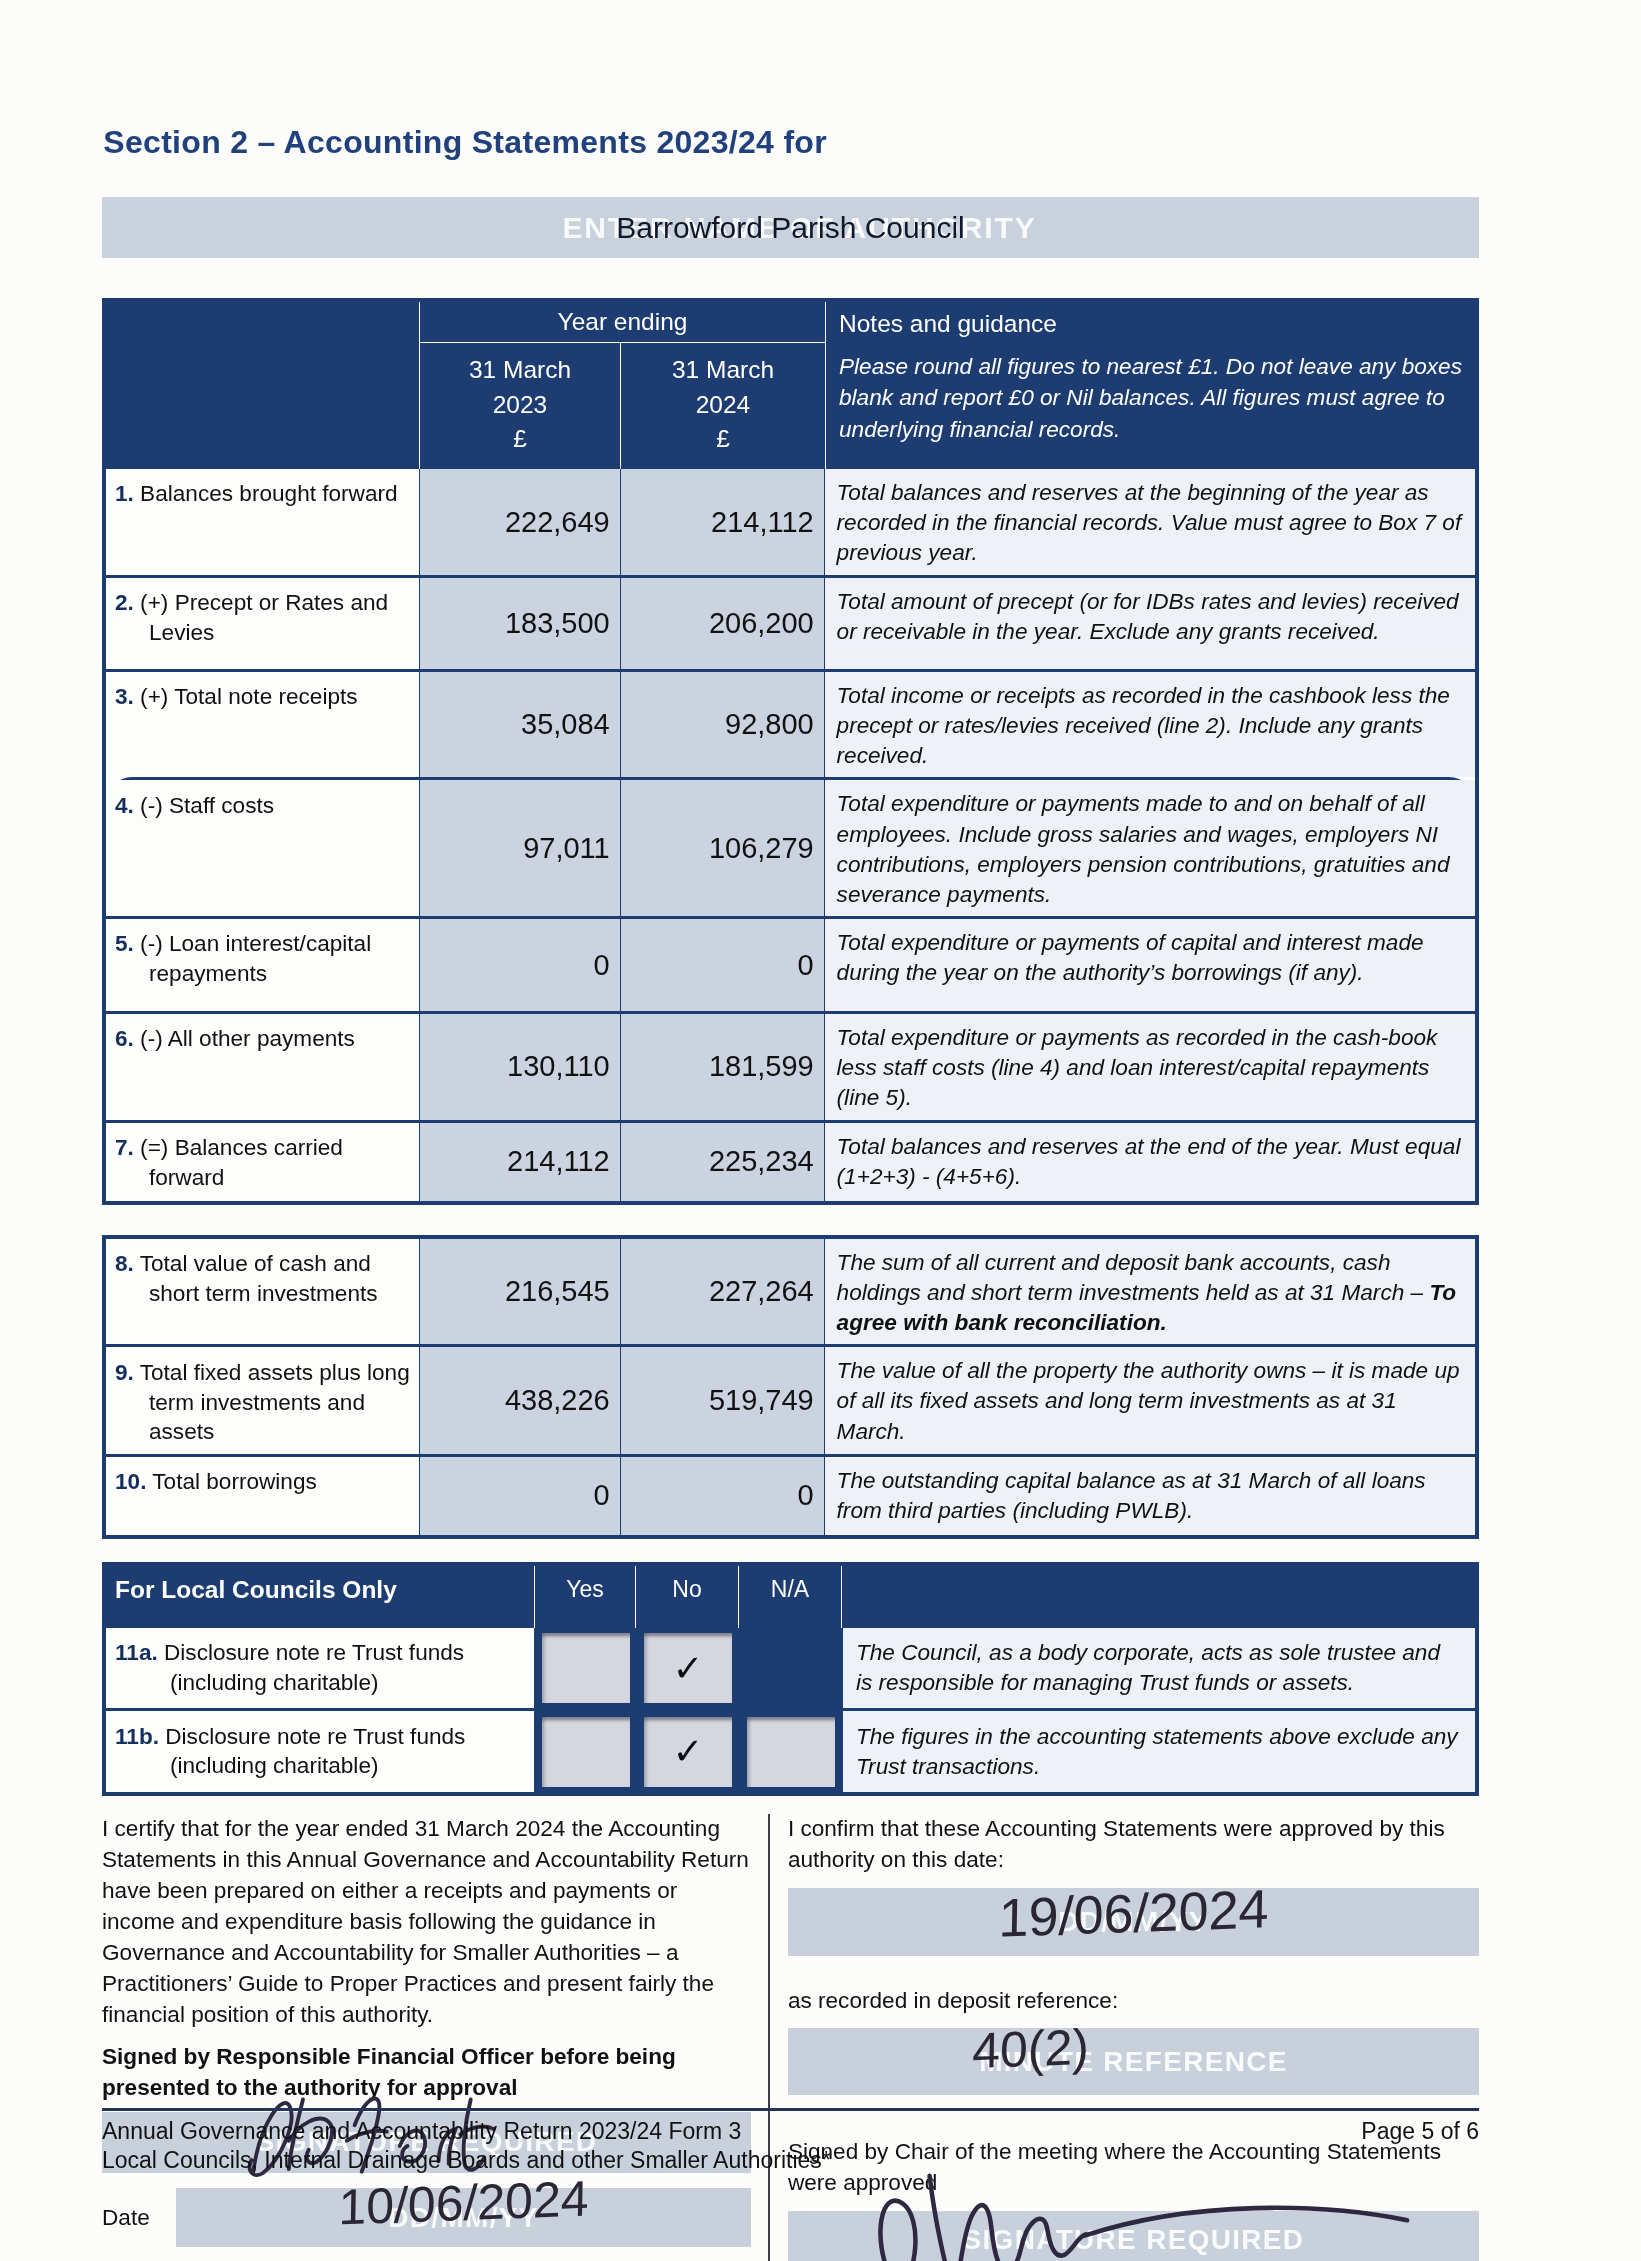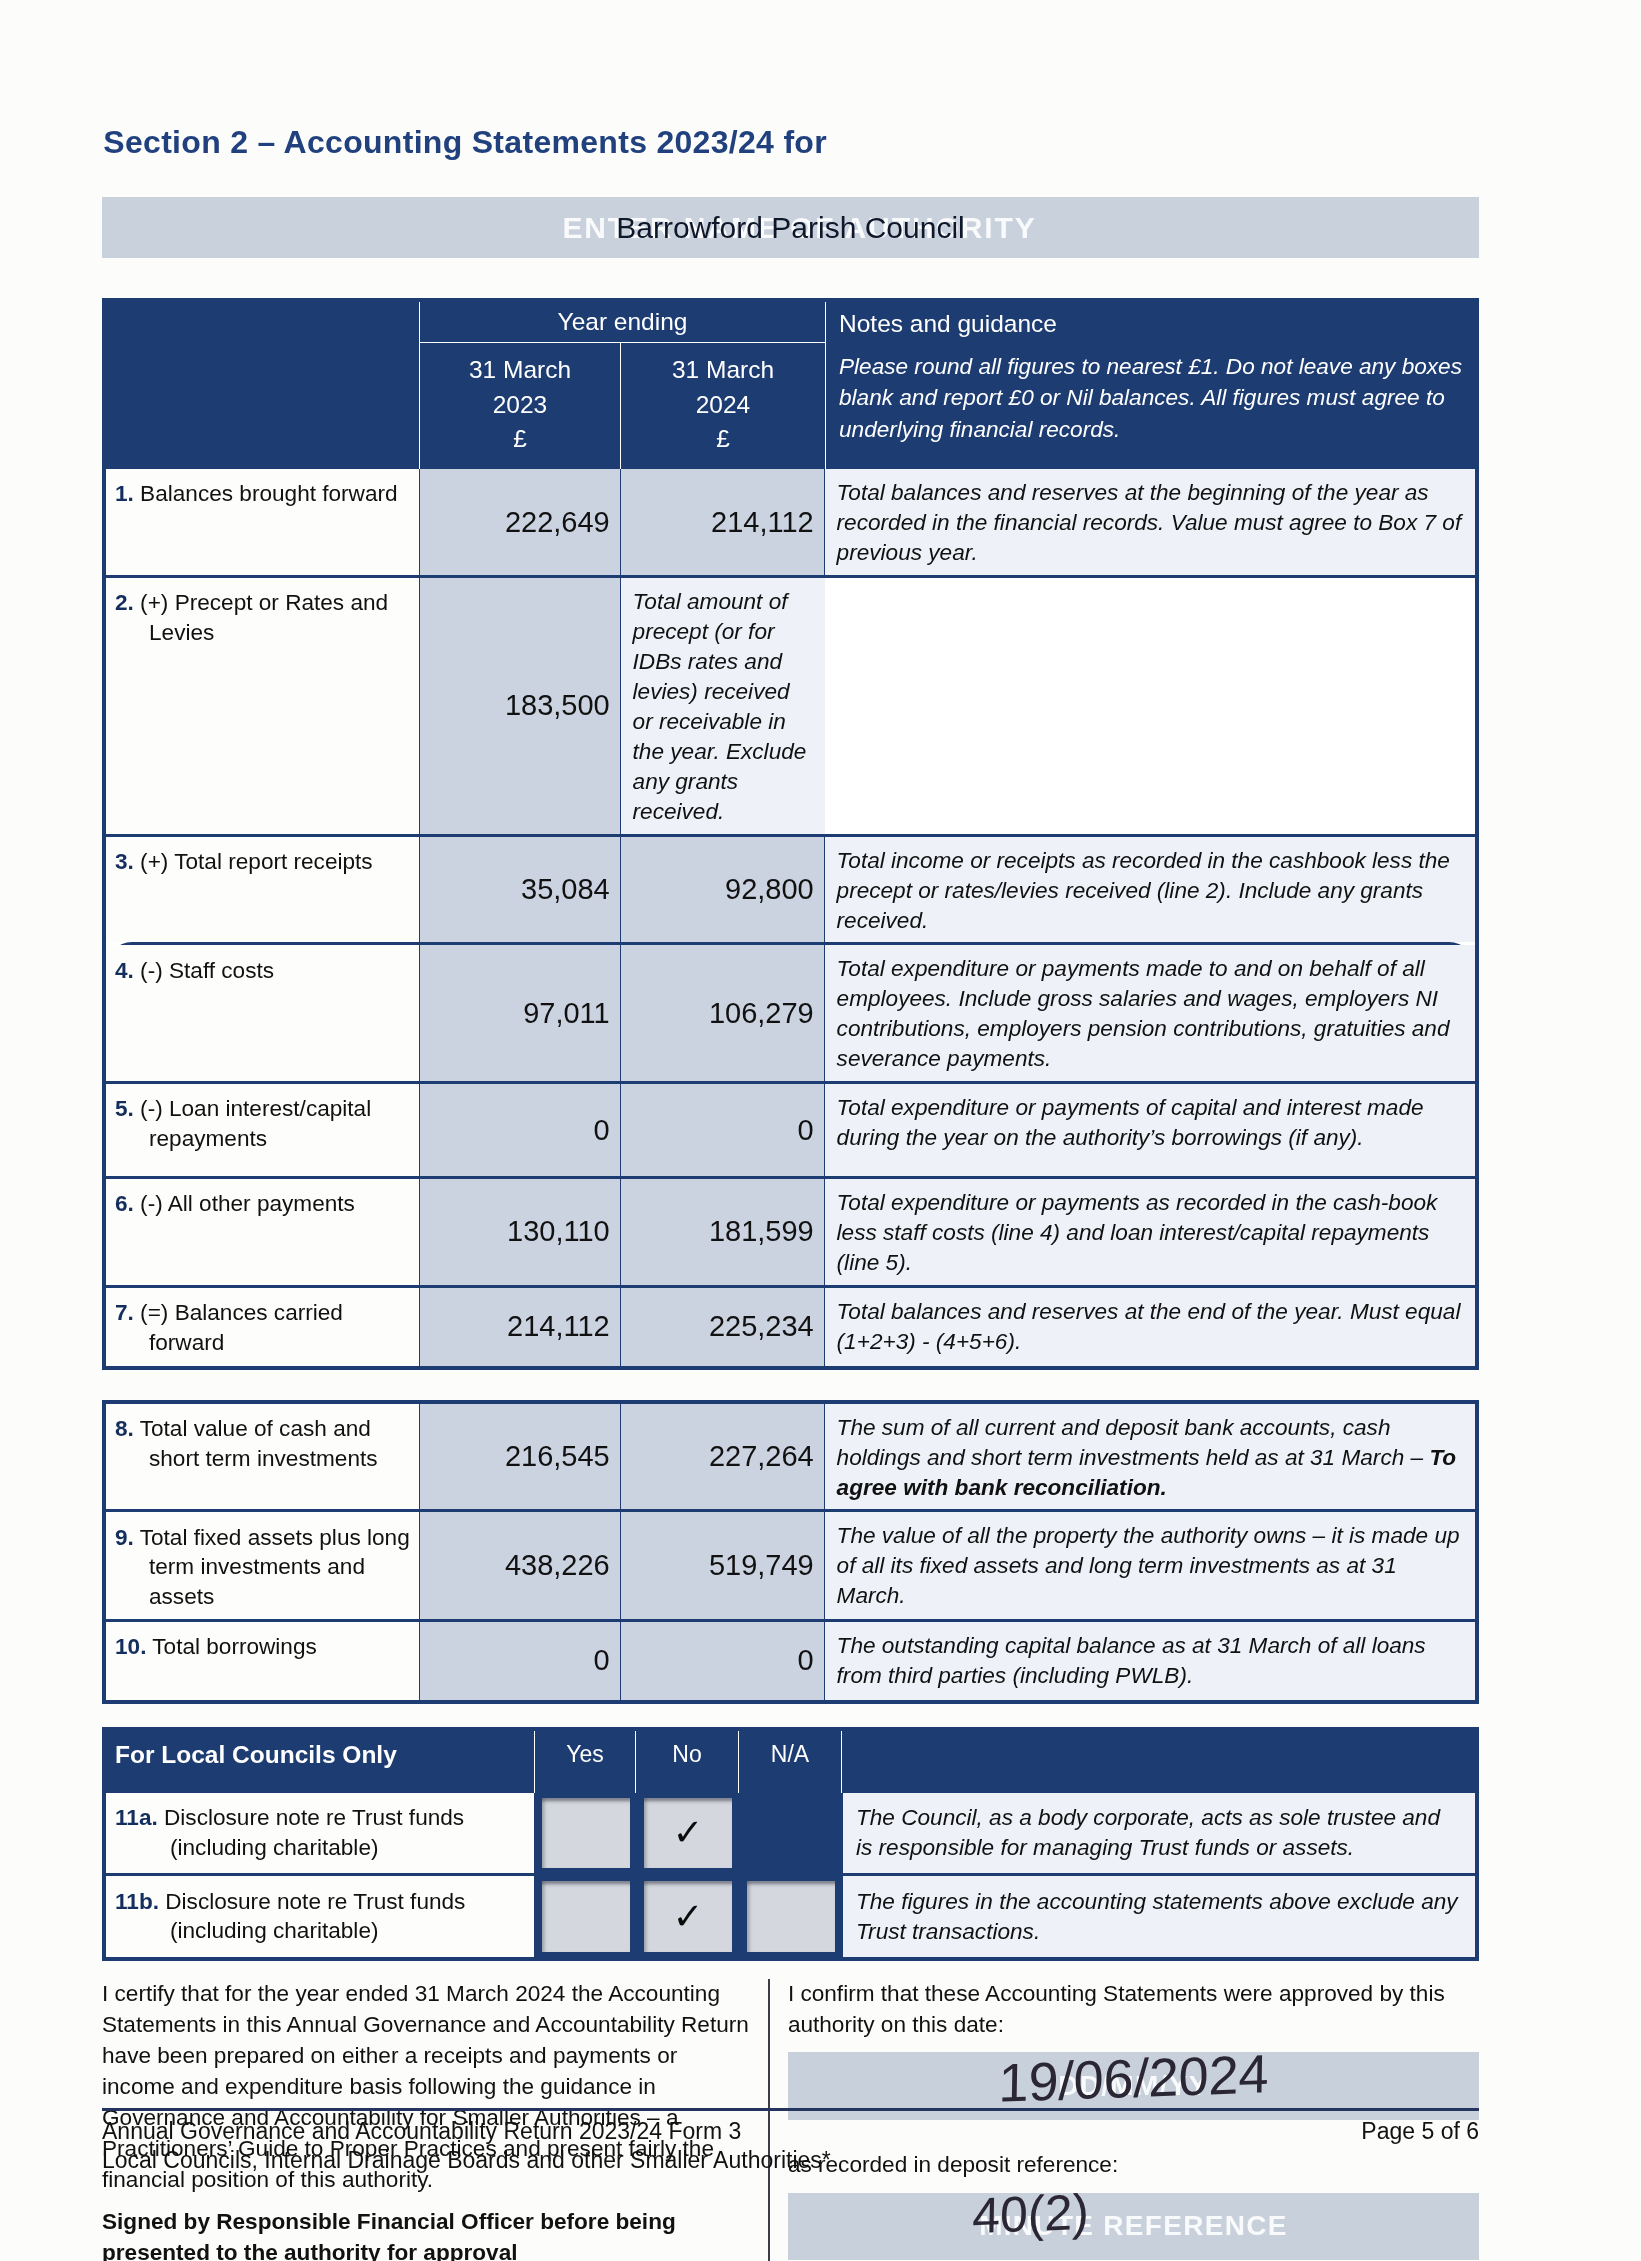--- a/index.html
+++ b/index.html
@@ -143,25 +143,26 @@
           </div>
     <div class="c-val">222,649</div>
     <div class="c-val">214,112</div>
     <div class="c-note">Total balances and reserves at the beginning of the year as recorded in the financial records. Value must agree to Box 7 of previous year.</div>
   </div>
         <div class="trow">
     <div class="c-label">
             <div class="lbl"><b>2.</b><span> (+) Precept or Rates and Levies</span></div>
           </div>
     <div class="c-val">183,500</div>
+    <div class="c-val">206,200</div>
     <div class="c-note">Total amount of precept (or for IDBs rates and levies) received or receivable in the year. Exclude any grants received.</div>
   </div>
         <div class="trow">
     <div class="c-label">
-            <div class="lbl"><b>3.</b><span> (+) Total report receipts</span></div>
+            <div class="lbl"><b>3.</b><span> (+) Total note receipts</span></div>
           </div>
     <div class="c-val">35,084</div>
     <div class="c-val">92,800</div>
     <div class="c-note">Total income or receipts as recorded in the cashbook less the precept or rates/levies received (line 2). Include any grants received.</div>
   </div>
         <div class="trow">
     <div class="c-label">
             <div class="lbl"><b>4.</b><span> (-) Staff costs</span></div>
           </div>
     <div class="c-val">97,011</div>

